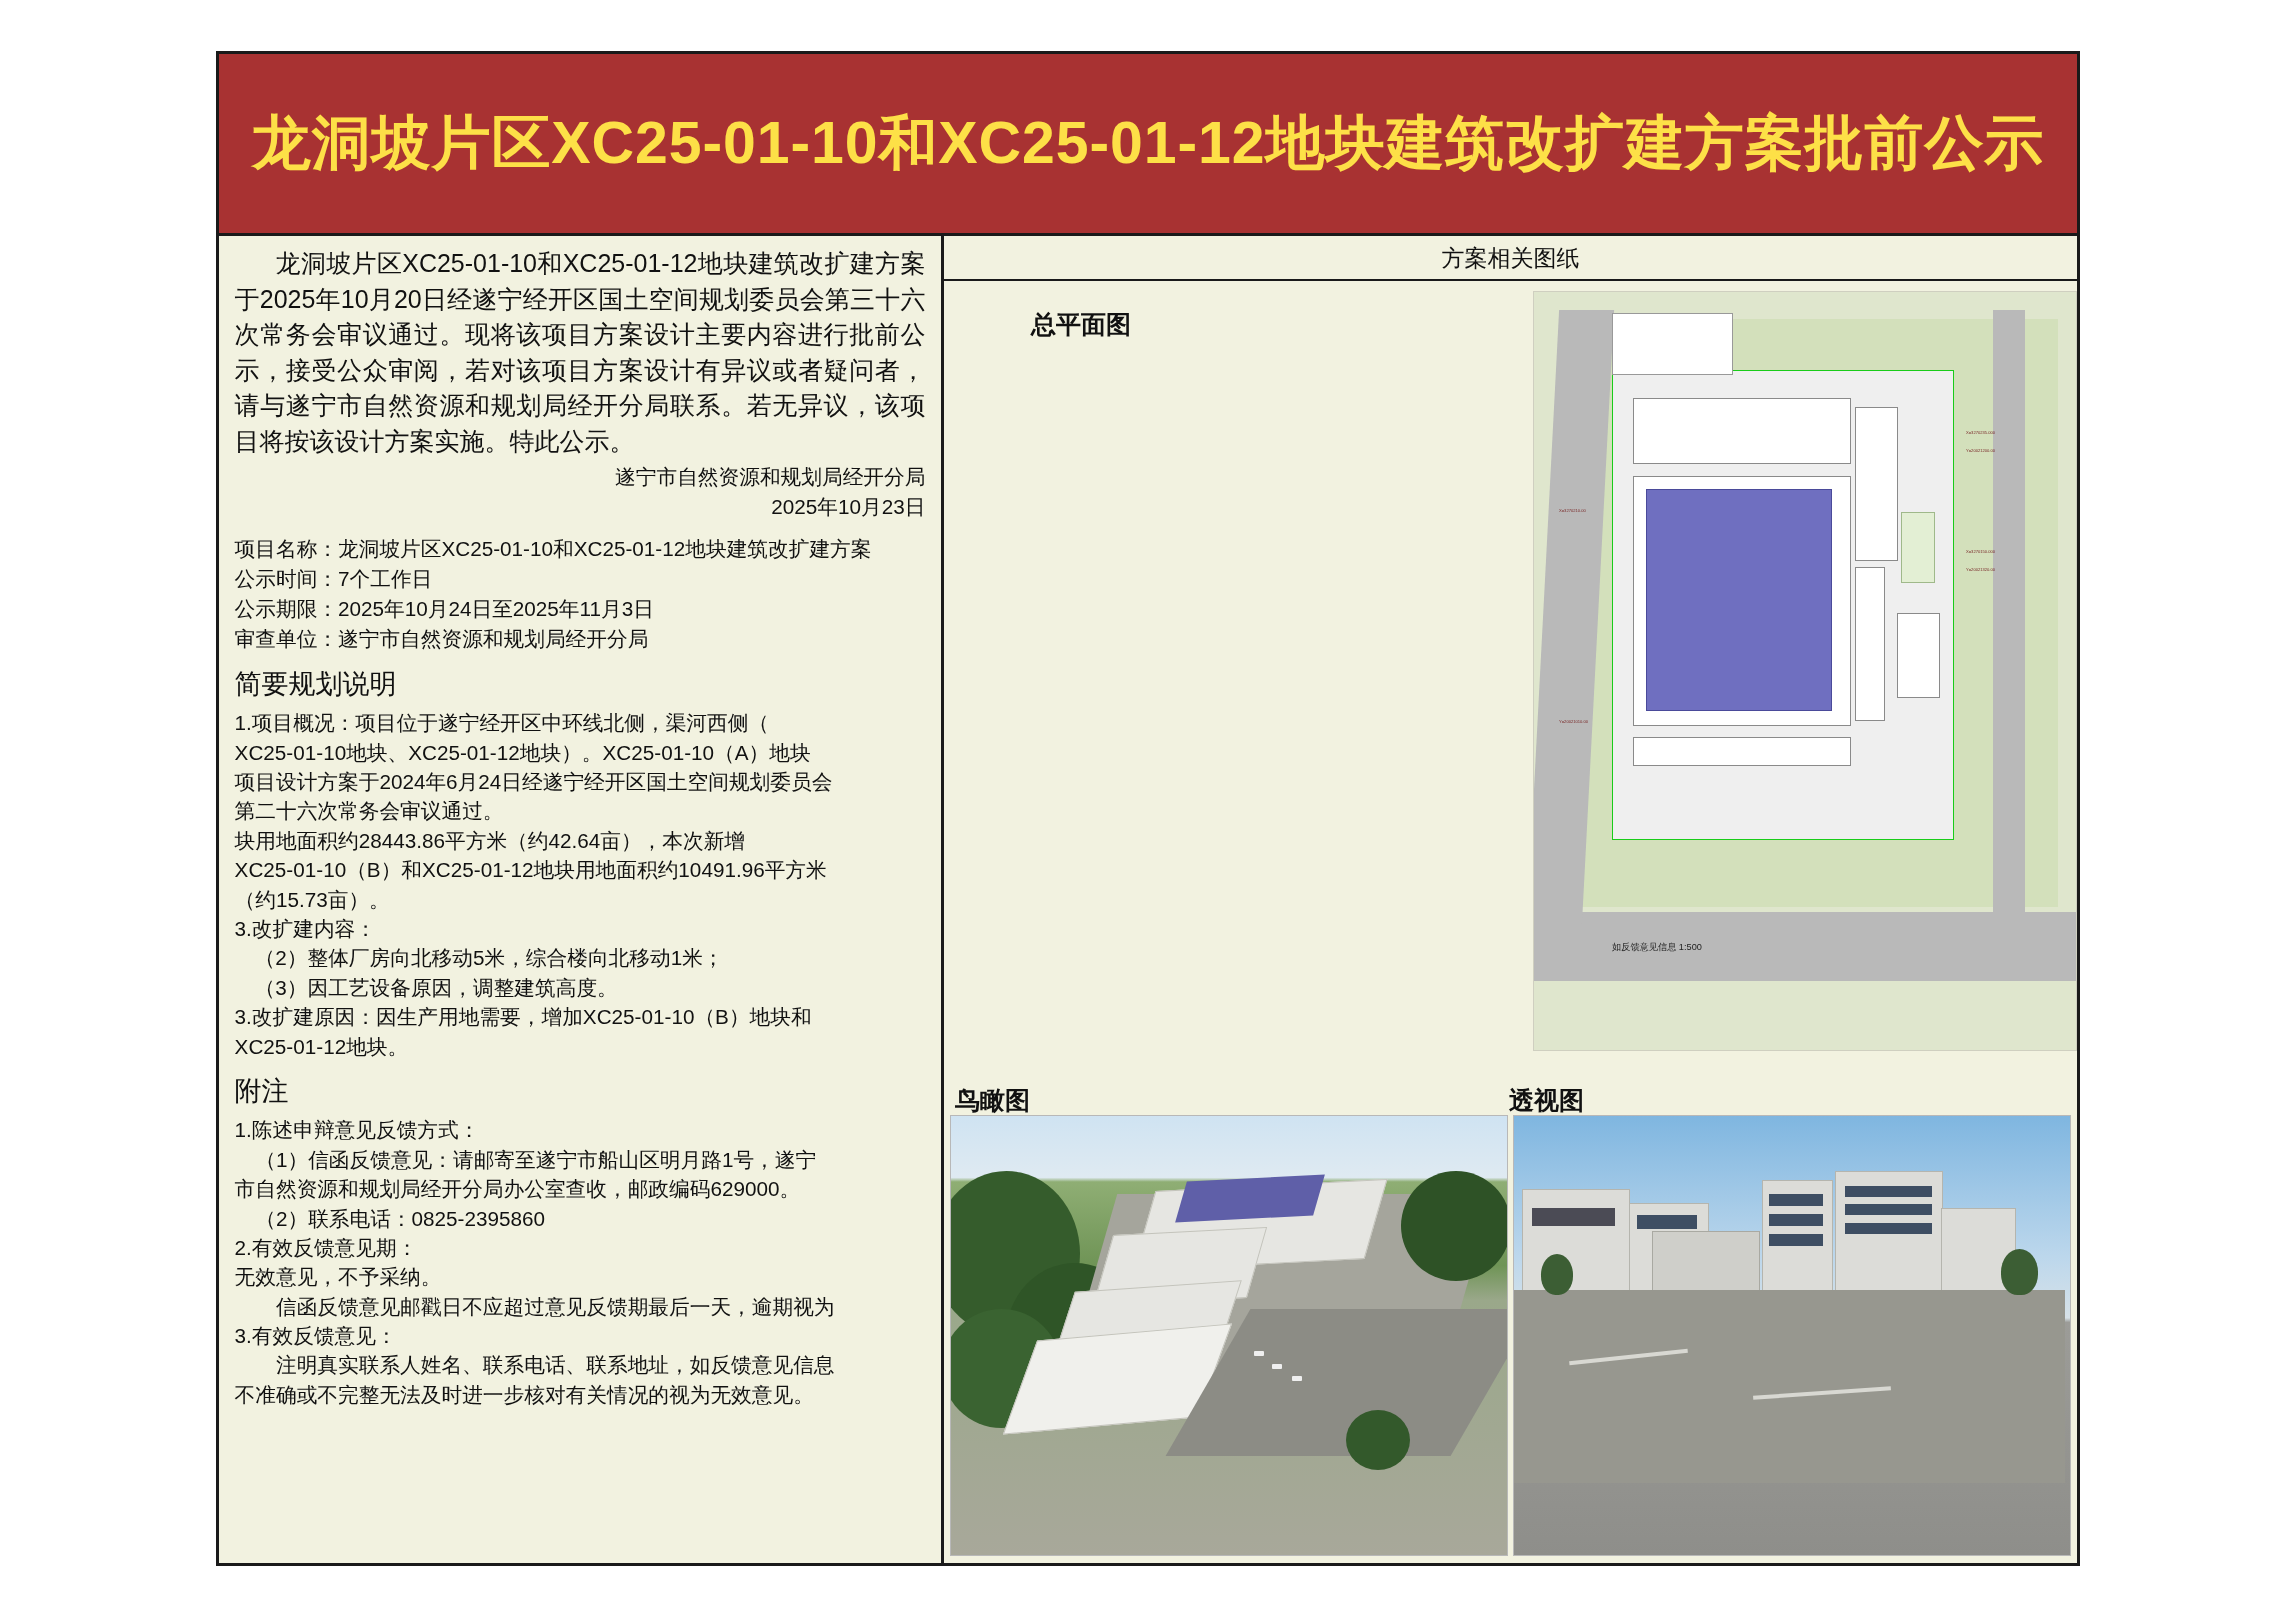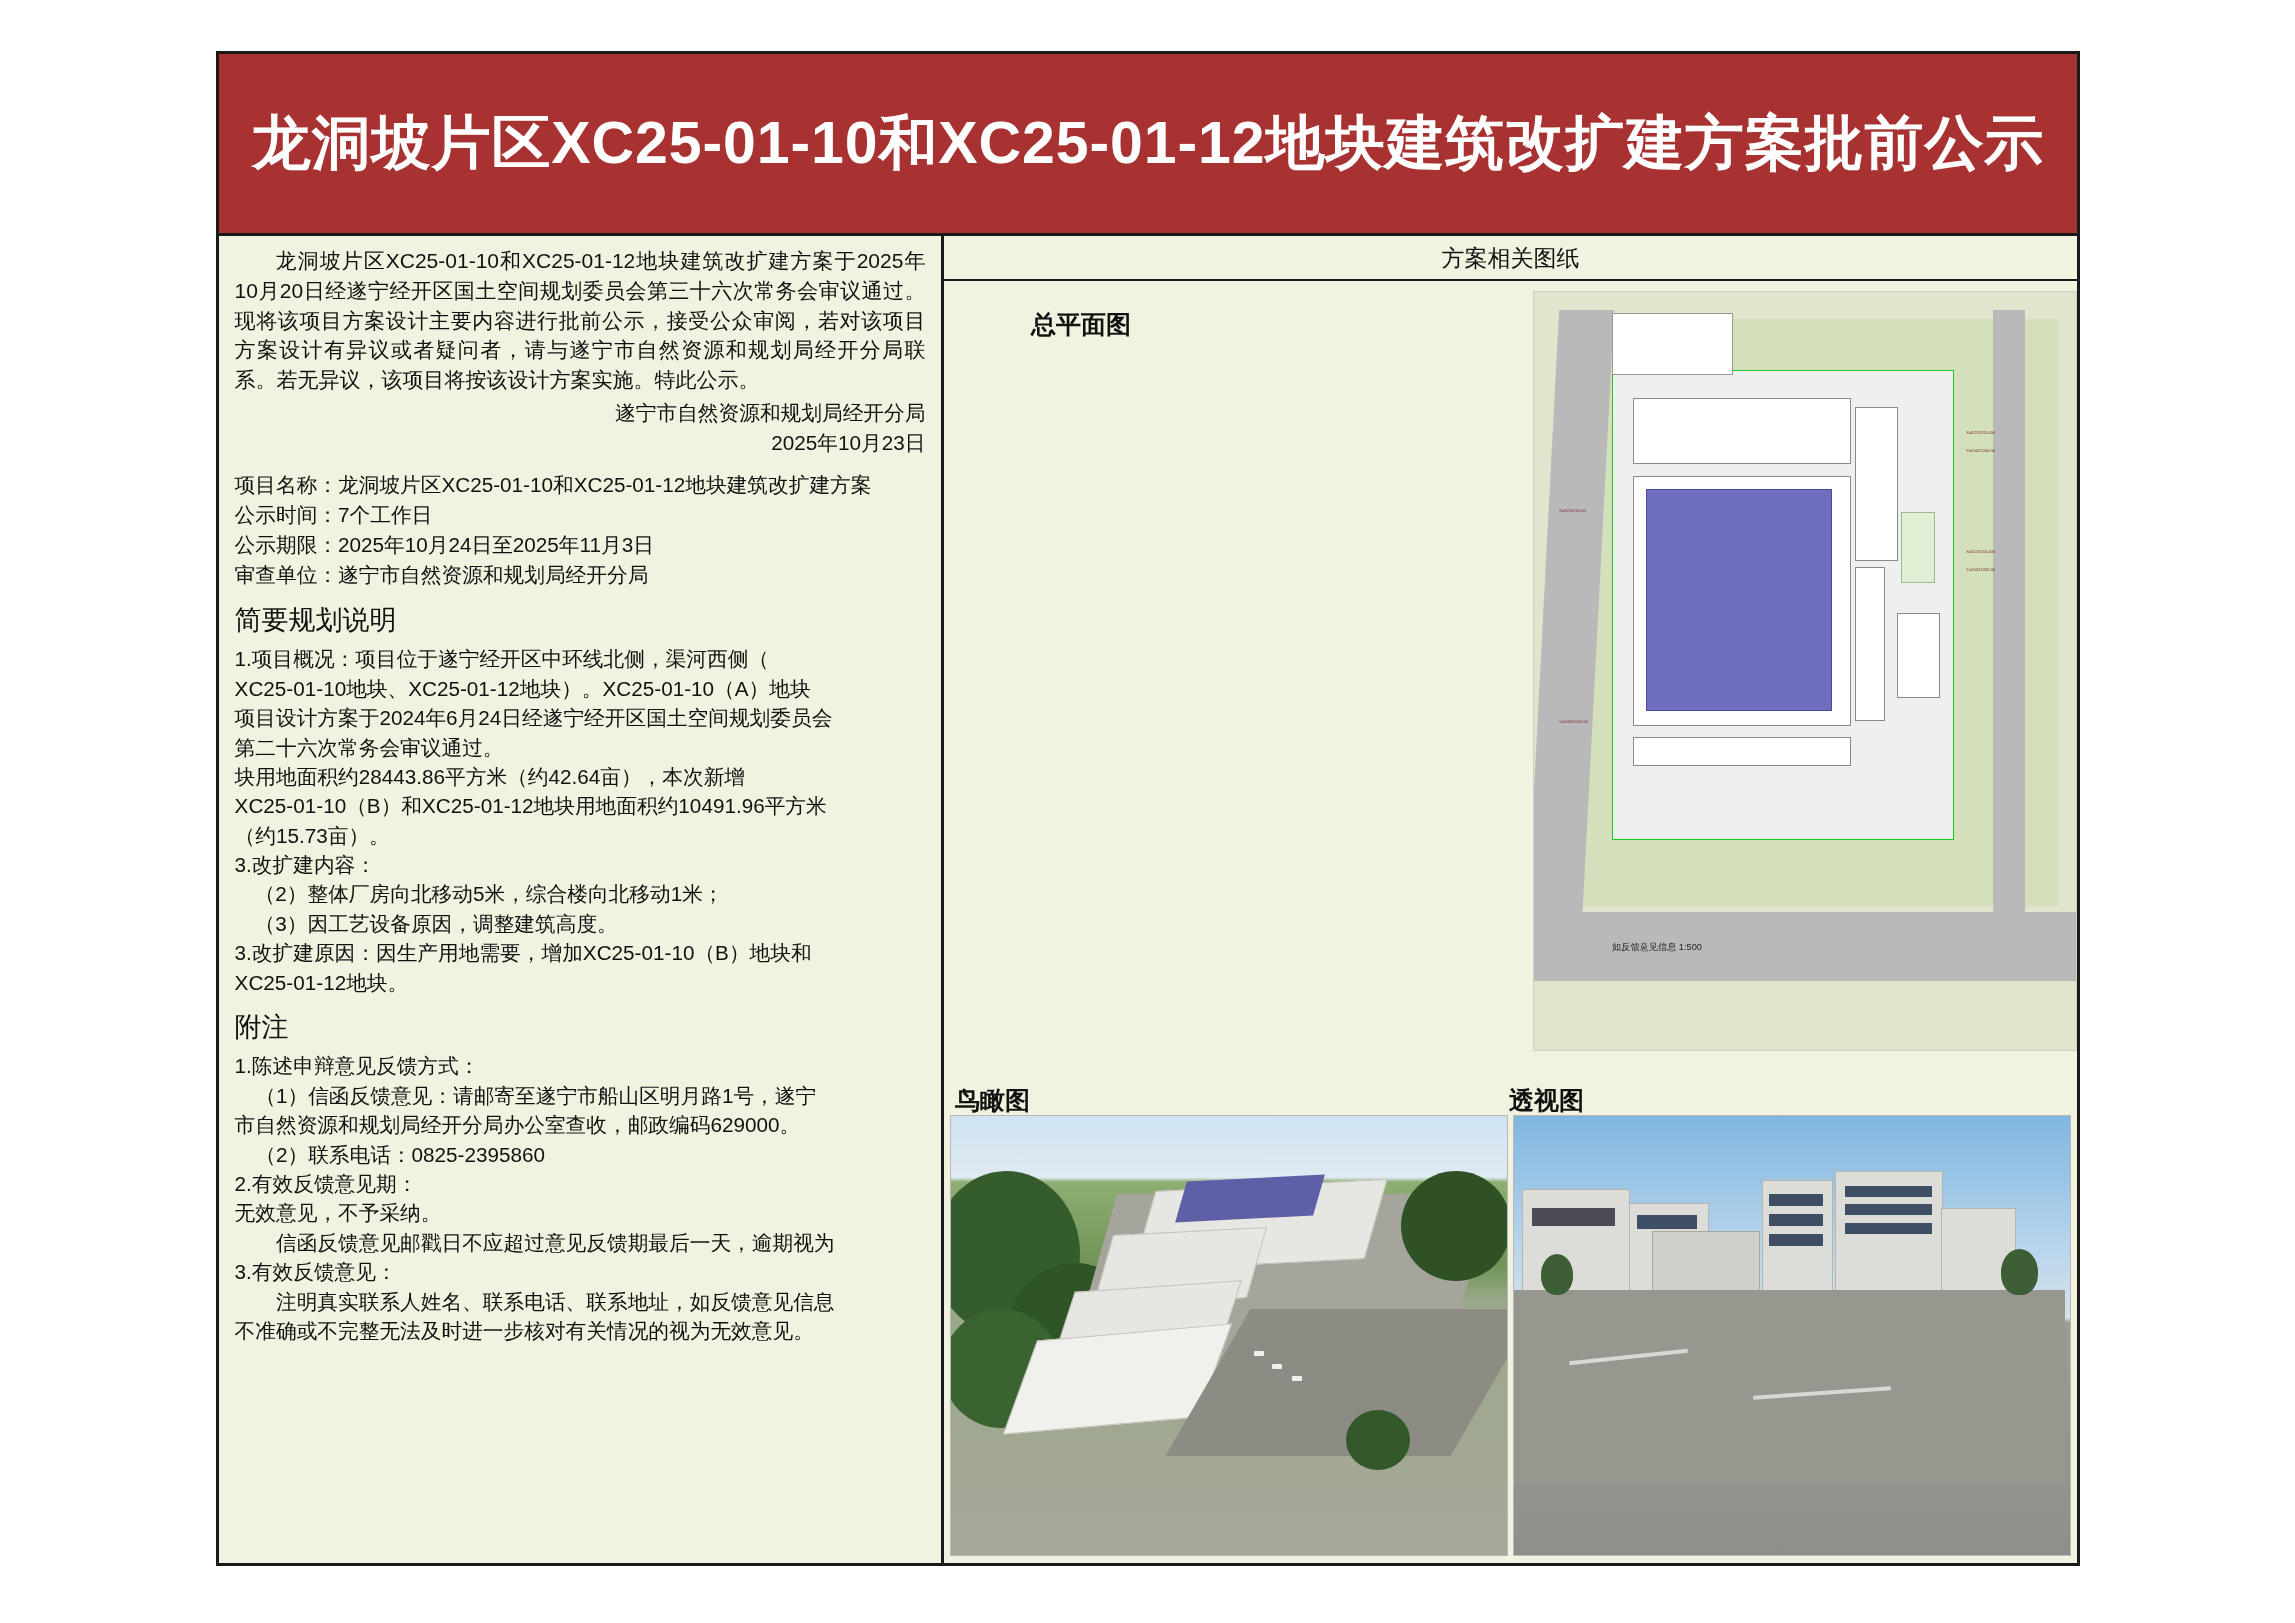--- a/index.html
+++ b/index.html
@@ -29,21 +29,21 @@
   #title-banner {
     background: #a83232;
     border-bottom: 3.2px solid #1a1a1a;
     height: 179px;
     display: flex;
     align-items: center;
     justify-content: center;
     flex: 0 0 auto;
   }
   #title-text {
-    color: #ffffff;
+    color: #fde047;
     font-size: 59px;
     font-weight: bold;
     letter-spacing: 0.9px;
     white-space: nowrap;
   }
   
   #body-area {
     display: flex;
     flex: 1 1 auto;
     min-height: 0;
@@ -66,21 +66,21 @@
   }
   
   .sec-head-center {
     text-align: center;
     font-size: 30px;
     font-weight: bold;
     color: #111;
     margin: 7.3px 0 11px 0;
   }
   .para {
-    font-size: 21px;
+    font-size: 25px;
     line-height: 1.42;
     color: #111;
     text-indent: 41px;
     margin: 0 0 2.8px 0;
     text-align: justify;
   }
   .right-line {
     font-size: 20.7px;
     line-height: 1.45;
     color: #111;

